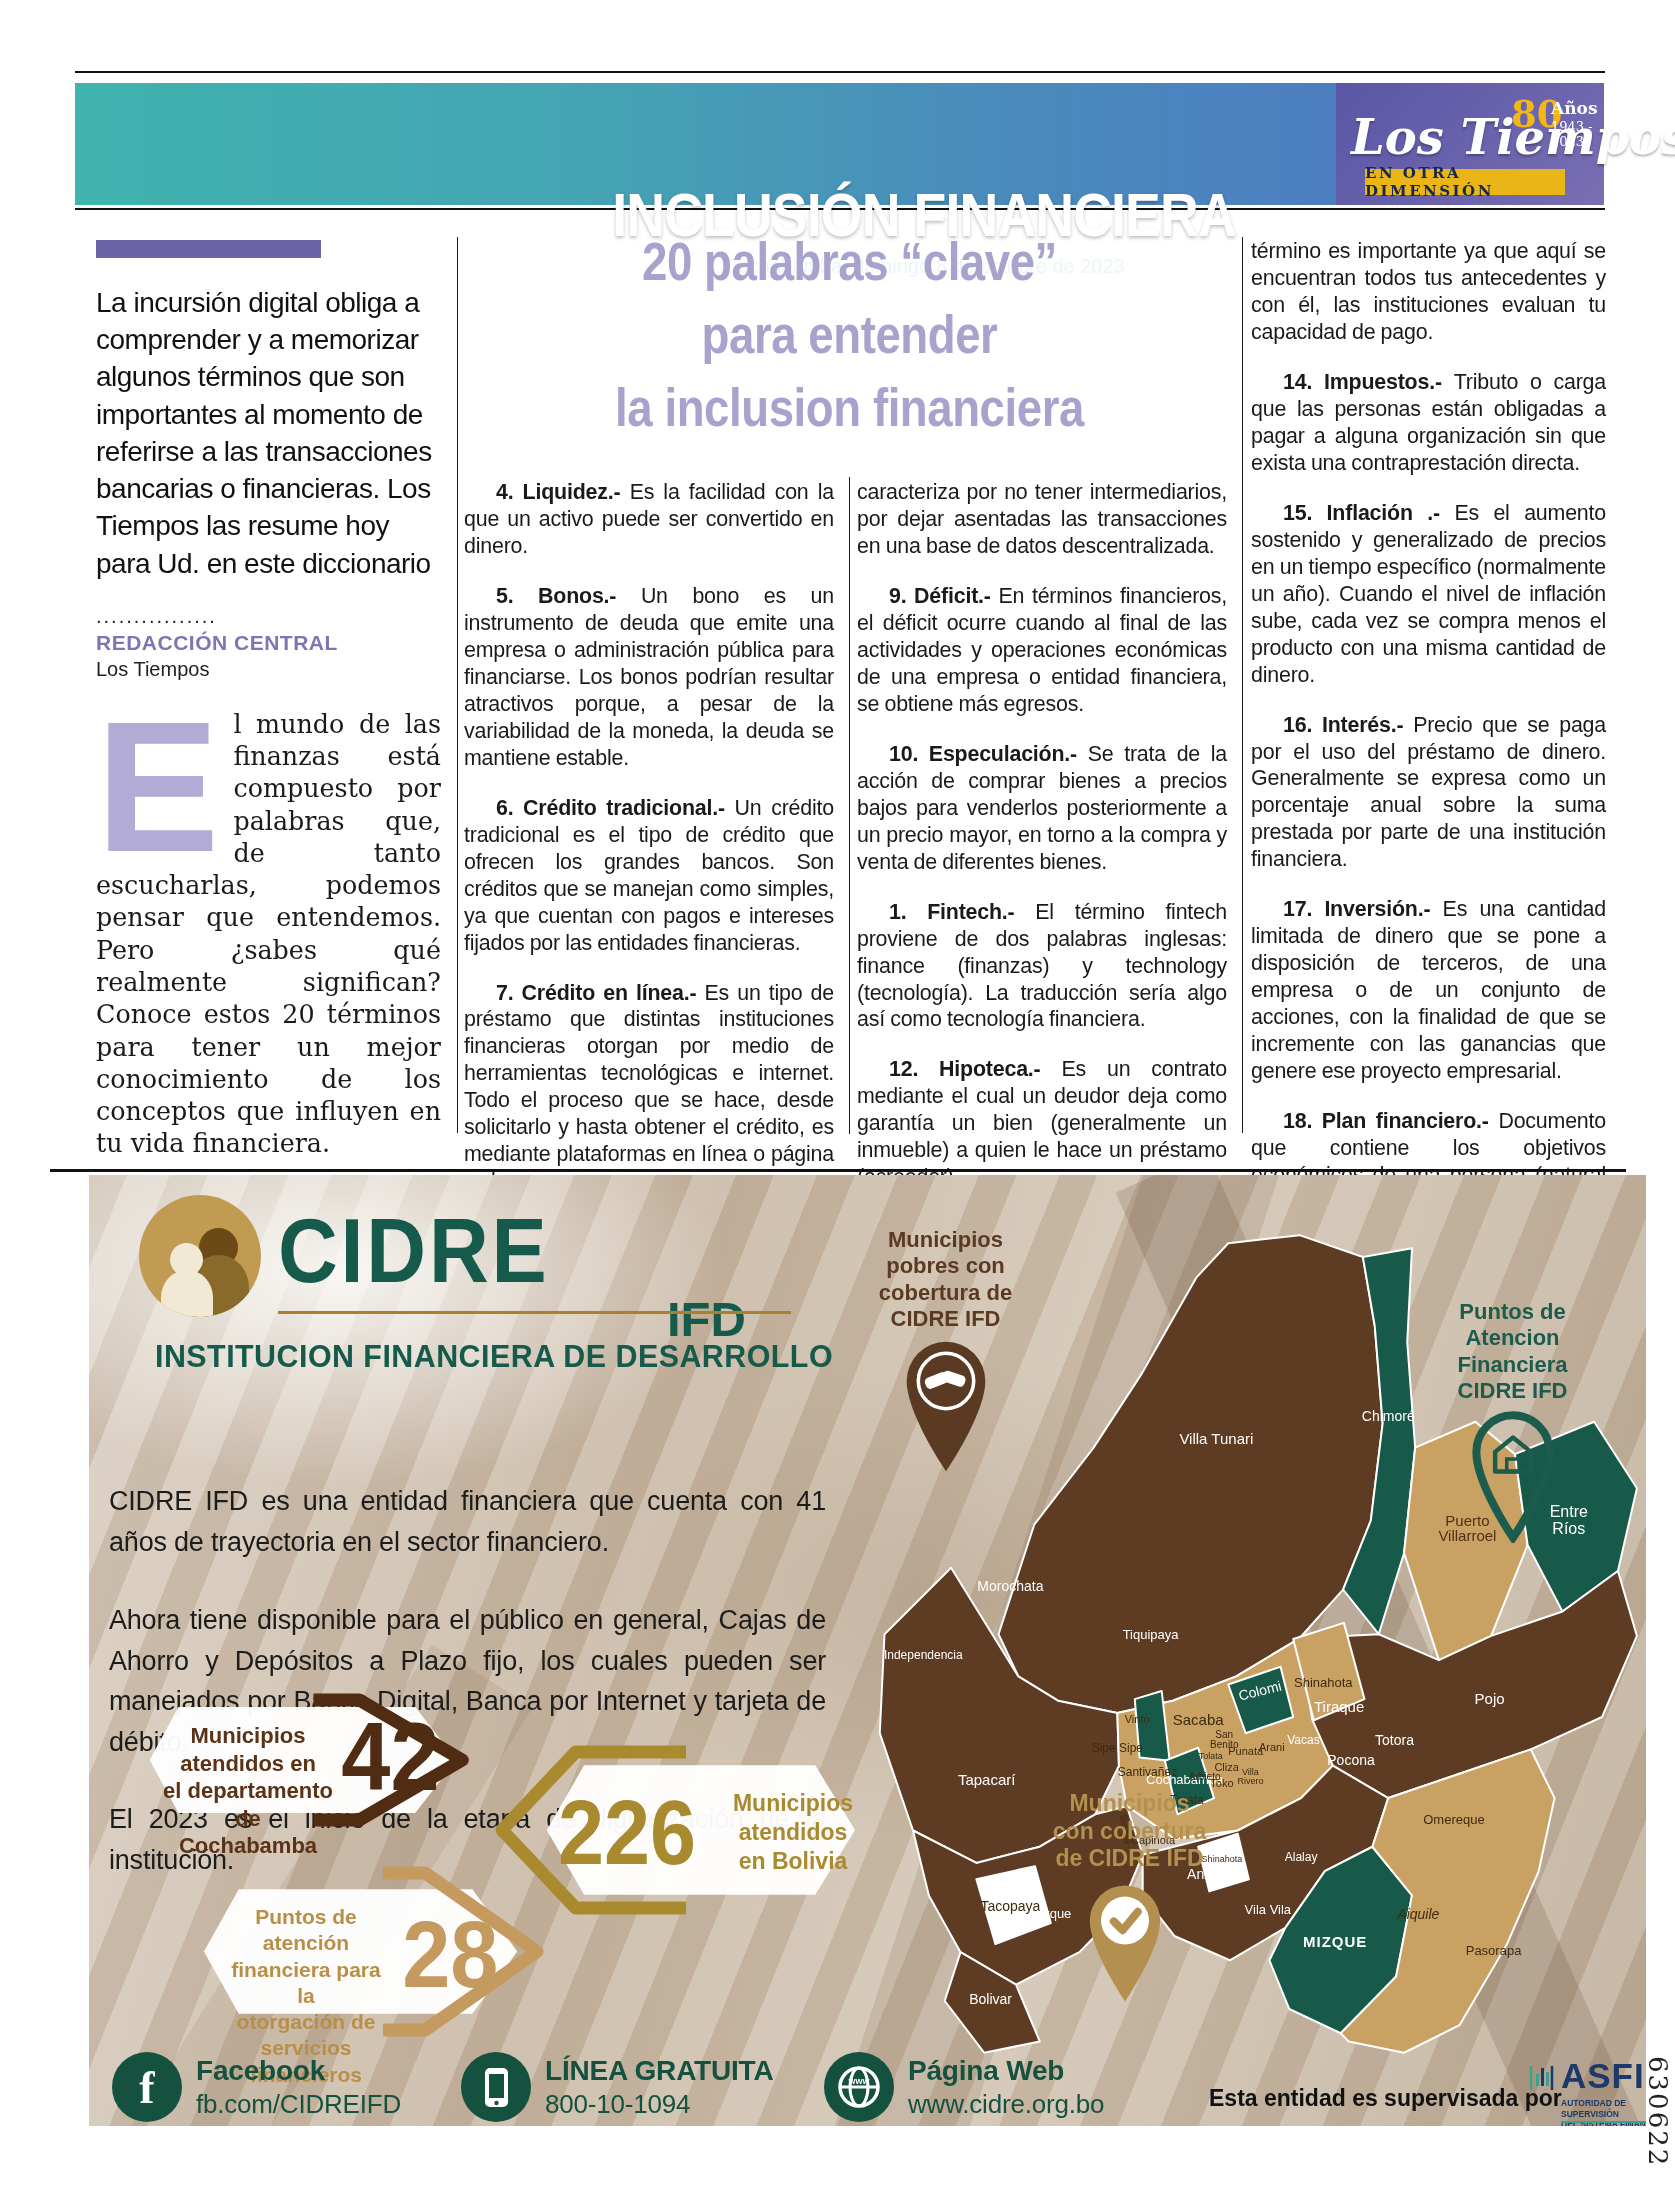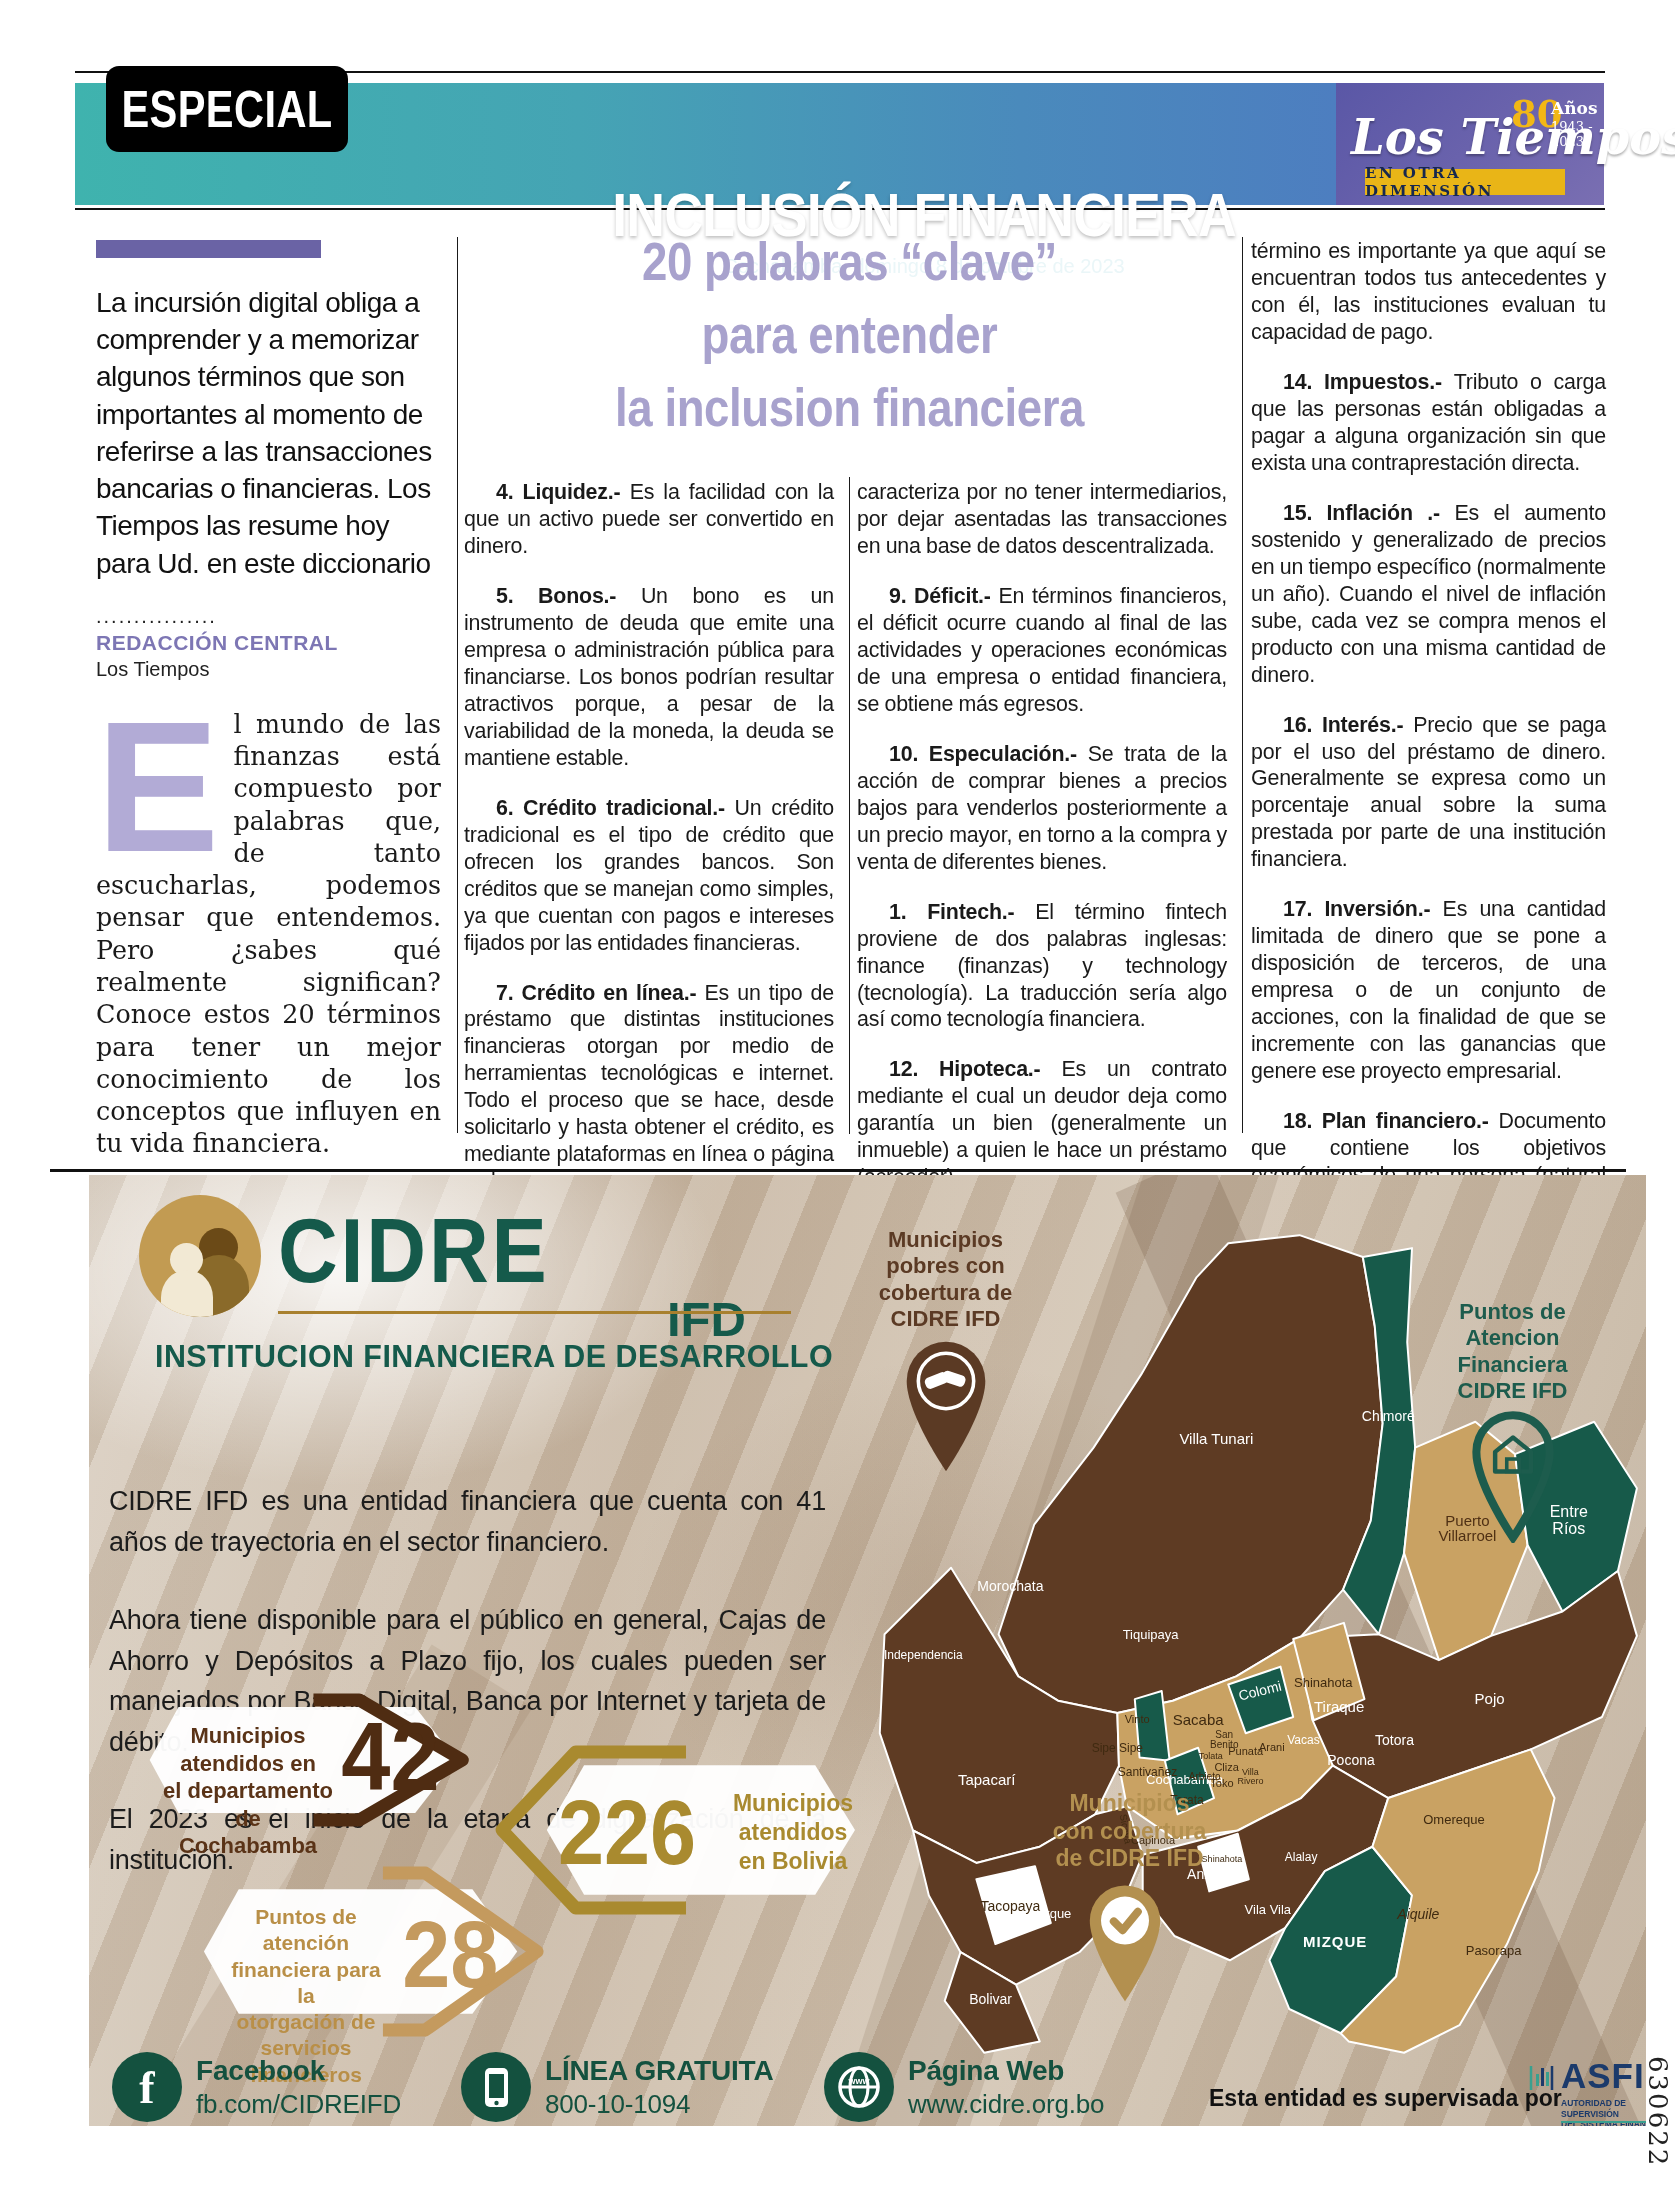--- a/index.html
+++ b/index.html
@@ -109,23 +109,20 @@
   <div class="banner">
     <div class="bannertitle">INCLUSIÓN FINANCIERA</div>
     <div class="dateline">Cochabamba,  domingo 8 de octubre de 2023</div>
   </div>
   <div class="logoblock">
     <div class="lt-name">Los Tiempos</div>
     <div class="lt-80">80</div>
     <div class="lt-anos">Años</div>
     <div class="lt-range">1943 - 2023</div>
     <div class="lt-tag">EN OTRA DIMENSIÓN</div>
-  </div>
-  <div class="especial">
-    <span>ESPECIAL</span>
   </div>
 
   <div class="vdiv" style="left:457px;top:237px;height:896px;"></div>
   <div class="vdiv" style="left:849px;top:477px;height:657px;"></div>
   <div class="vdiv" style="left:1242px;top:237px;height:896px;"></div>
 
   <div class="col1">
     <div class="introbar"></div>
     <p class="intro">La incursión digital obliga a comprender y a memorizar algunos términos que son importantes al momento de referirse a las transacciones bancarias o financieras. Los Tiempos las resume hoy para Ud. en este diccionario</p>
     <div class="dots">................</div>

